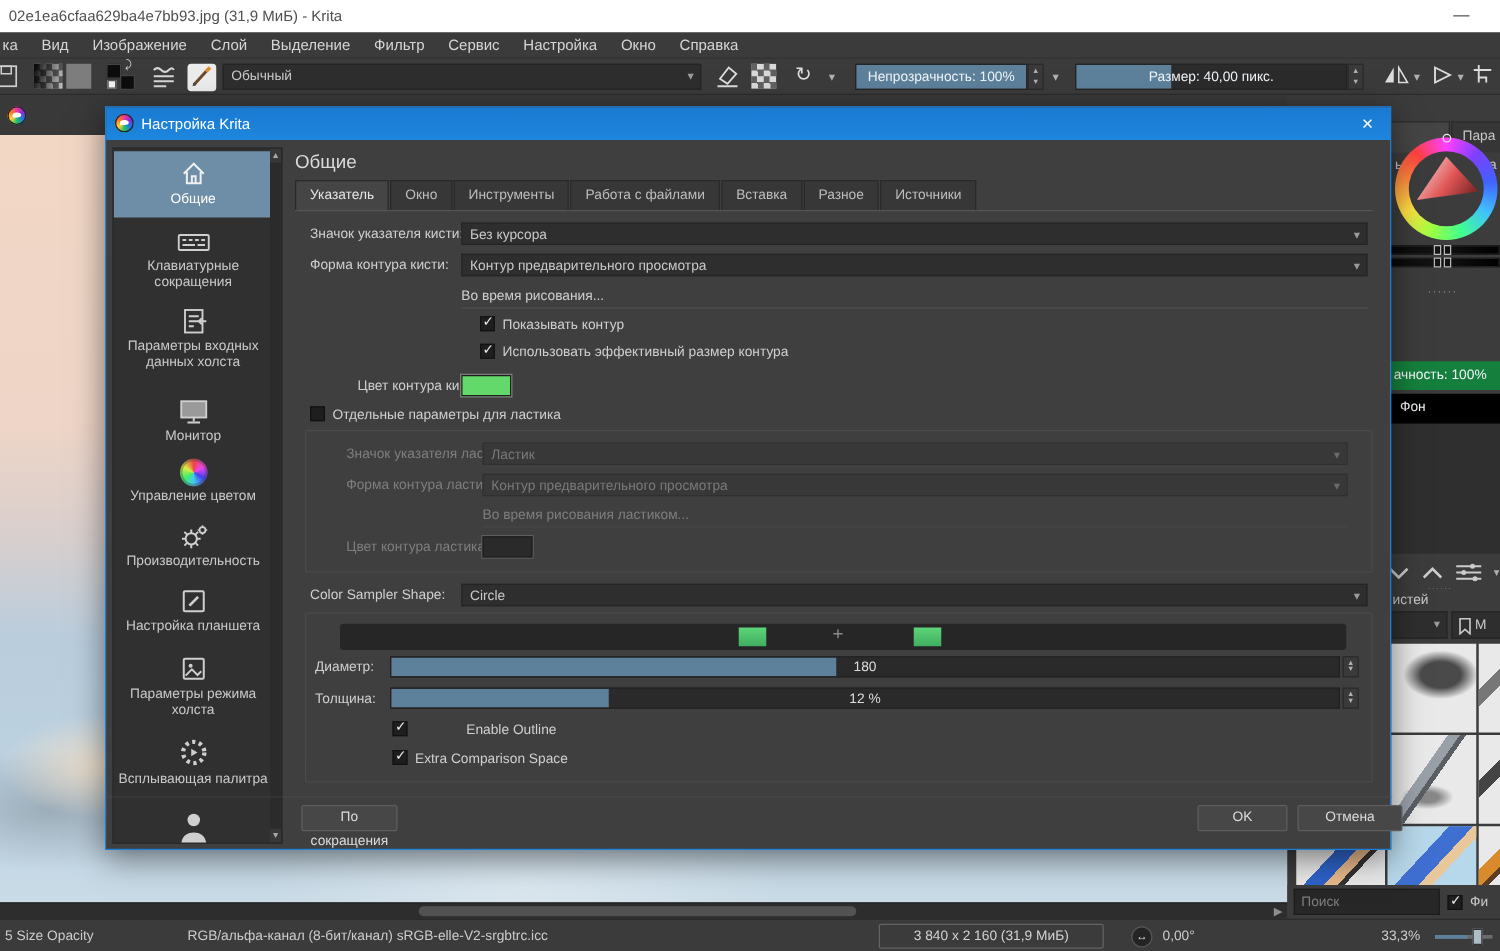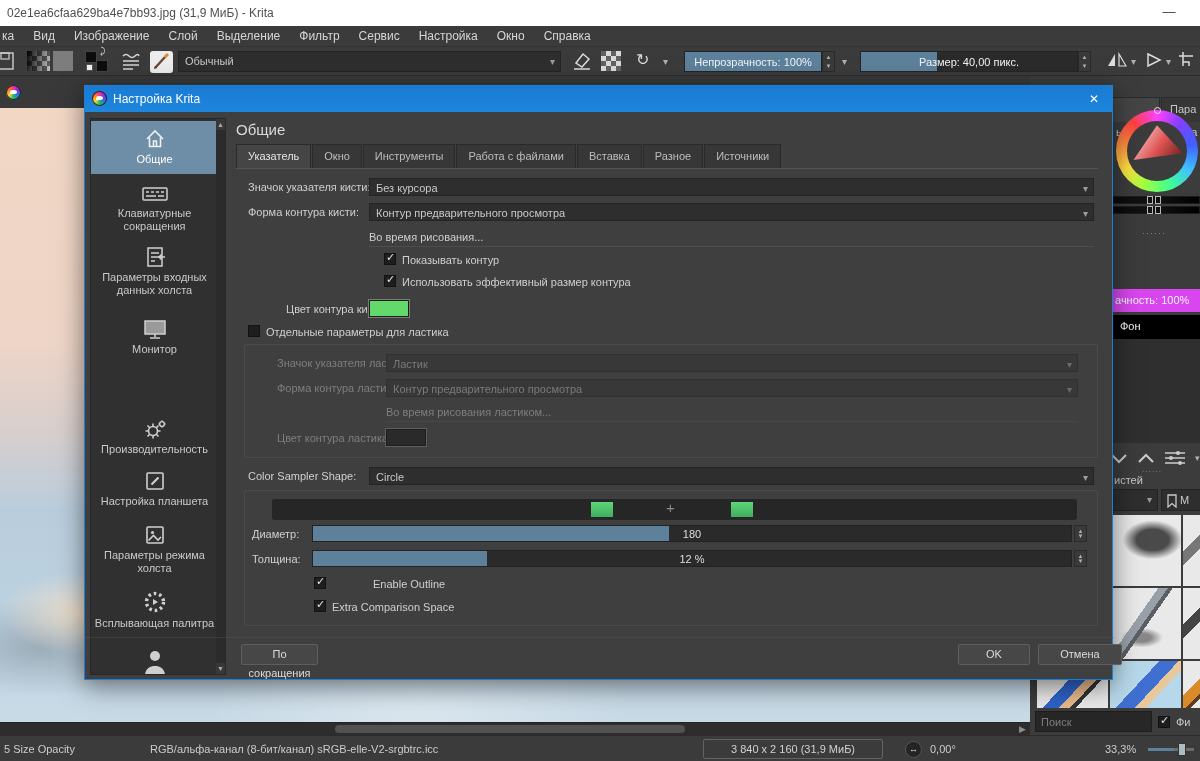--- a/index.html
+++ b/index.html
@@ -61,21 +61,21 @@
   .wheel { position:absolute; left:86px; top:34px; width:82px; height:82px; border-radius:50%;
      background:conic-gradient(from -40deg, #ff4040,#ff40ff,#8040ff,#4060ff,#40c0ff,#40ff90,#a0ff40,#ffe040,#ff9040,#ff4040); }
   .wheel::before { content:""; position:absolute; left:11px; top:11px; width:60px; height:60px; border-radius:50%; background:#3c3c3c; }
   .wheel .tri { position:absolute; left:13px; top:13px; width:56px; height:56px;
      background:linear-gradient(125deg,#ffffff 0%, #e05555 48%, #2a0000 100%);
      clip-path:polygon(50% 4%, 8% 66%, 96% 54%); }
   .wheel .mark { position:absolute; left:38px; top:-3px; width:7px; height:7px; border:1px solid #e8e8e8; border-radius:50%; }
   .gbar { position:absolute; left:58px; width:112px; height:8px; background:linear-gradient(90deg,#000 0%,#141414 55%,#000 100%); border:1px solid #1c1c1c; }
   .gbar .h { position:absolute; top:-1px; width:6px; height:8px; border:1px solid #b9b9b9; background:transparent; }
   .dots { position:absolute; color:#8d8d8d; font-size:9px; letter-spacing:1px; }
-  .op-row { position:absolute; left:0; top:213px; width:170px; height:23px; background:#d946ef; color:#f0f4f8; font-size:11px; line-height:22px; }
+  .op-row { position:absolute; left:0; top:213px; width:170px; height:23px; background:#15803d; color:#f0f4f8; font-size:11px; line-height:22px; }
   .layer-row { position:absolute; left:0; top:239px; width:170px; height:24px; background:#000000; color:#f2f5f8; font-size:11px; line-height:23px; }
   .layer-area { position:absolute; left:0; top:263px; width:170px; height:104px; background:#2f2f2f; }
   .rp-iconrow { position:absolute; left:80px; top:370px; height:24px; display:flex; gap:9px; align-items:center; }
   .rp-docker-title { position:absolute; left:84px; top:398px; font-size:11px; color:#c9c9c9; }
   .tagbtn { position:absolute; left:131px; top:413px; width:44px; height:22px; background:#2e2e2e; border:1px solid #242424; color:#c9c9c9; font-size:11px; line-height:20px; padding-left:18px; }
   .brush-grid { position:absolute; left:7px; top:439px; width:166px; height:219px; }
   .bcell { position:absolute; width:71px; height:71px; background:#e9e9e9; }
   .bcell.sel { background:#b7d8ea; }
   .stroke { position:absolute; inset:0; }
   .search-row { position:absolute; left:0; top:632px; width:170px; height:27px; background:#3c3c3c; }
@@ -358,20 +358,26 @@
       </div>
       <div class="side-item" style="top:196px; height:46px; padding-top:2px;">
         <div class="ic">
           <svg width="26" height="24" viewBox="0 0 26 24">
               <rect x="3" y="4" width="20" height="13" fill="#9a9a9a" stroke="#cfcfcf" stroke-width="1.5"></rect>
               <path d="M13 17 v3 M8 21 h10" stroke="#cfcfcf" stroke-width="1.6"></path>
             </svg>
         </div>
         <span>Монитор</span>
       </div>
+      <div class="side-item" style="top:246px; height:46px; padding-top:2px;">
+        <div class="ic">
+          <div style="width:22px; height:22px; border-radius:50%; background:conic-gradient(#e44,#e4e,#44e,#4ce,#4e6,#de4,#e44); box-shadow:inset 0 0 0 2px rgba(60,60,60,0.35);"></div>
+        </div>
+        <span>Управление цветом</span>
+      </div>
       <div class="side-item" style="top:298px; height:44px; padding-top:2px;">
         <div class="ic">
           <svg width="26" height="22" viewBox="0 0 26 22">
               <circle cx="11" cy="12" r="4.5" fill="none" stroke="#cfcfcf" stroke-width="1.6"></circle>
               <g stroke="#cfcfcf" stroke-width="1.6">
                 <path d="M11 4.5 v3 M11 16.5 v3 M3.5 12 h3 M15.5 12 h3 M5.5 6.5 l2.2 2.2 M14.3 15.3 l2.2 2.2 M16.5 6.5 l-2.2 2.2 M7.7 15.3 l-2.2 2.2"></path>
               </g>
               <circle cx="20" cy="5" r="2.4" fill="none" stroke="#cfcfcf" stroke-width="1.4"></circle>
               <path d="M20 1.2 v1.4 M20 7.4 v1.4 M16.2 5 h1.4 M22.4 5 h1.4" stroke="#cfcfcf" stroke-width="1.2"></path>
             </svg>

